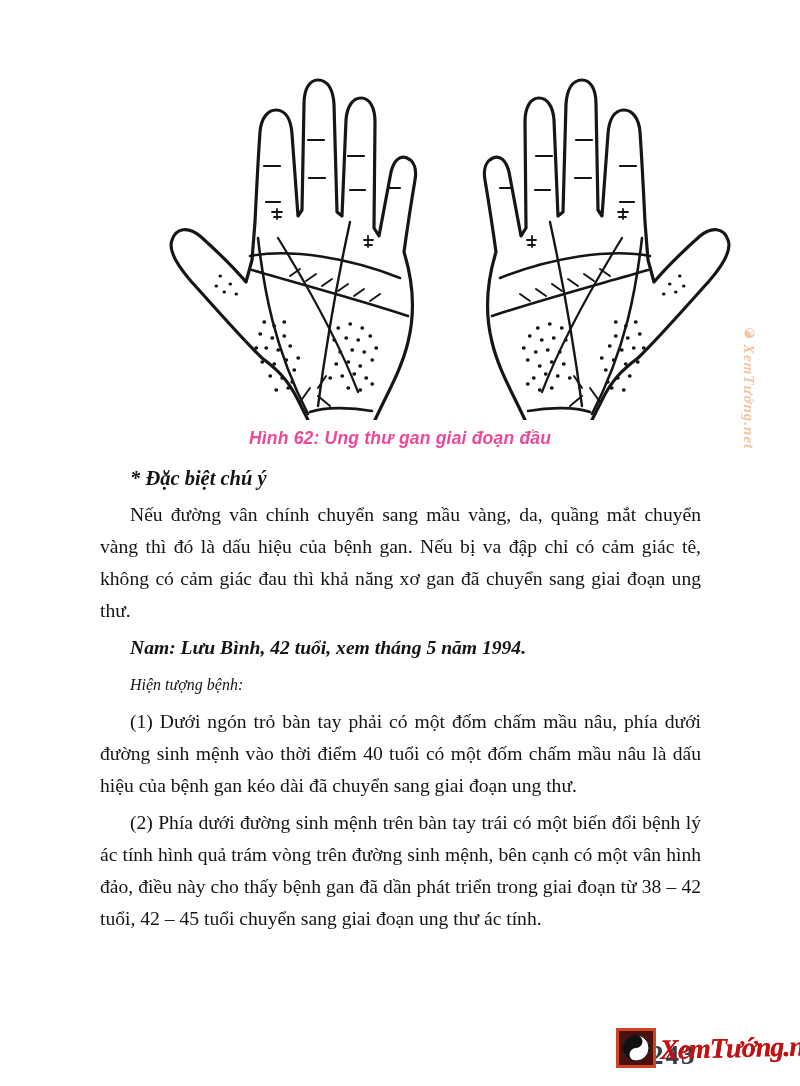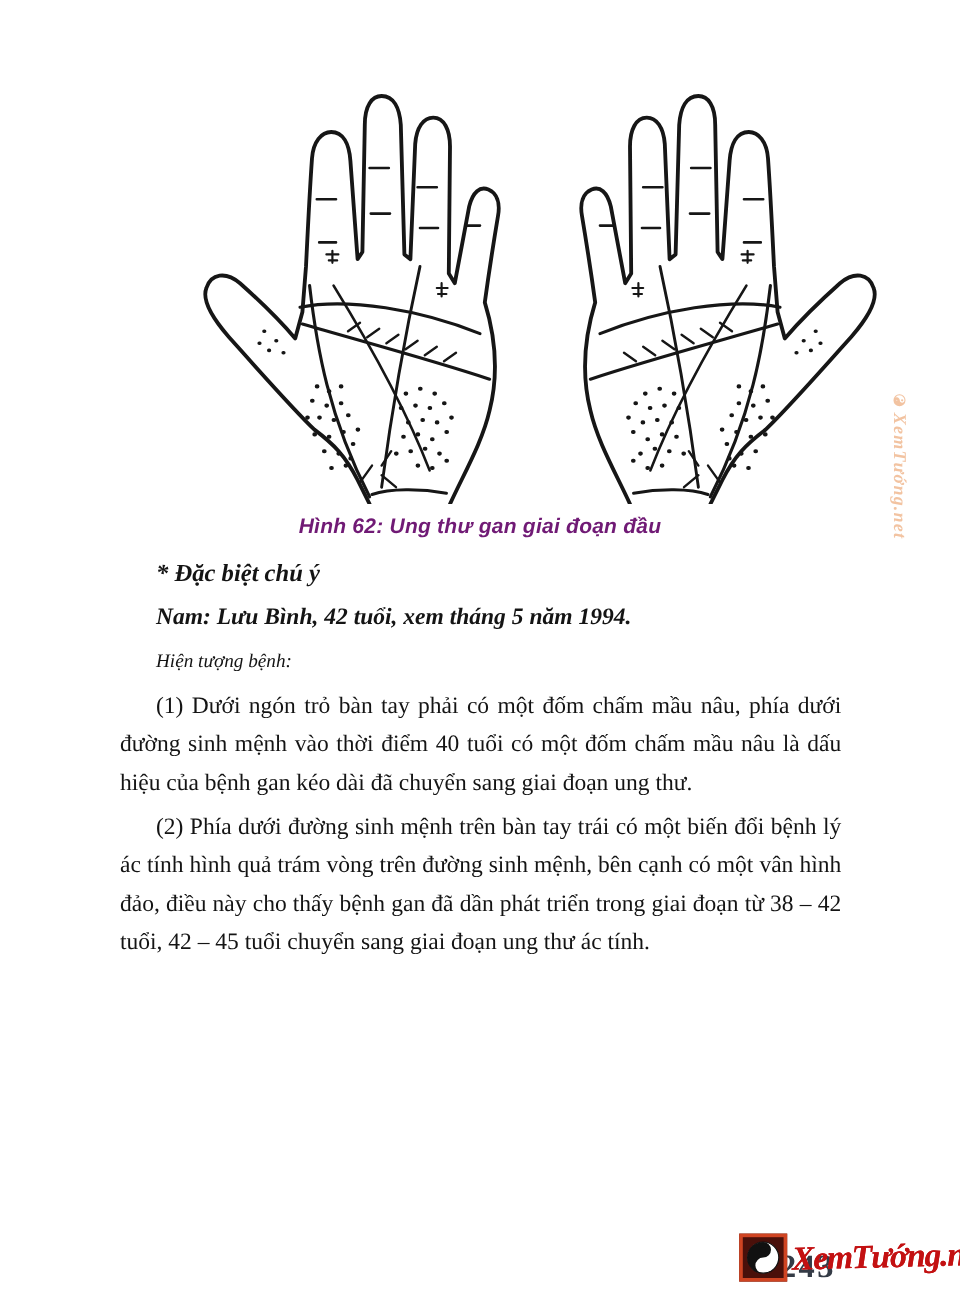--- a/index.html
+++ b/index.html
@@ -12,21 +12,21 @@
     font-family:"Liberation Serif", serif;
     color:#141414;
   }
   
   .figure-wrap{position:absolute;left:160px;top:70px;width:580px;height:350px;}
   .figure-caption{
     position:absolute;left:0;top:428px;width:800px;
     text-align:center;
     font-family:"Liberation Sans", sans-serif;
     font-weight:bold;font-style:italic;
-    font-size:17.5px;color:#701a75;
+    font-size:17.5px;color:#ec4899;
     letter-spacing:.2px;
   }
   
   .text-col{
     position:absolute;left:100px;top:462px;width:601px;
     font-size:19.6px;line-height:32px;
     text-align:justify;
   }
   .text-col p{margin:0 0 5px 0;text-indent:30px;}
   .para-heading{
@@ -147,20 +147,21 @@
       </defs>
       <use href="#hand" x="0" y="0"></use>
       <use href="#hand" transform="translate(580,0) scale(-1,1)"></use>
     </svg>
   </div>
 
   <div class="figure-caption">Hình 62: Ung thư gan giai đoạn đầu</div>
 
   <div class="text-col">
     <p class="para-heading">* Đặc biệt chú ý</p>
+    <p>Nếu đường vân chính chuyển sang mầu vàng, da, quầng mắt chuyển vàng thì đó là dấu hiệu của bệnh gan. Nếu bị va đập chỉ có cảm giác tê, không có cảm giác đau thì khả năng xơ gan đã chuyển sang giai đoạn ung thư.</p>
     <p class="case-line">Nam: Lưu Bình, 42 tuổi, xem tháng 5 năm 1994.</p>
     <p class="symptom-label">Hiện tượng bệnh:</p>
     <p>(1) Dưới ngón trỏ bàn tay phải có một đốm chấm mầu nâu, phía dưới đường sinh mệnh vào thời điểm 40 tuổi có một đốm chấm mầu nâu là dấu hiệu của bệnh gan kéo dài đã chuyển sang giai đoạn ung thư.</p>
     <p>(2) Phía dưới đường sinh mệnh trên bàn tay trái có một biến đổi bệnh lý ác tính hình quả trám vòng trên đường sinh mệnh, bên cạnh có một vân hình đảo, điều này cho thấy bệnh gan đã dần phát triển trong giai đoạn từ 38 – 42 tuổi, 42 – 45 tuổi chuyển sang giai đoạn ung thư ác tính.</p>
   </div>
 
   <div class="side-watermark">
     <span class="wm-icon">☯</span><span>XemTướng.net</span>
   </div>
 

